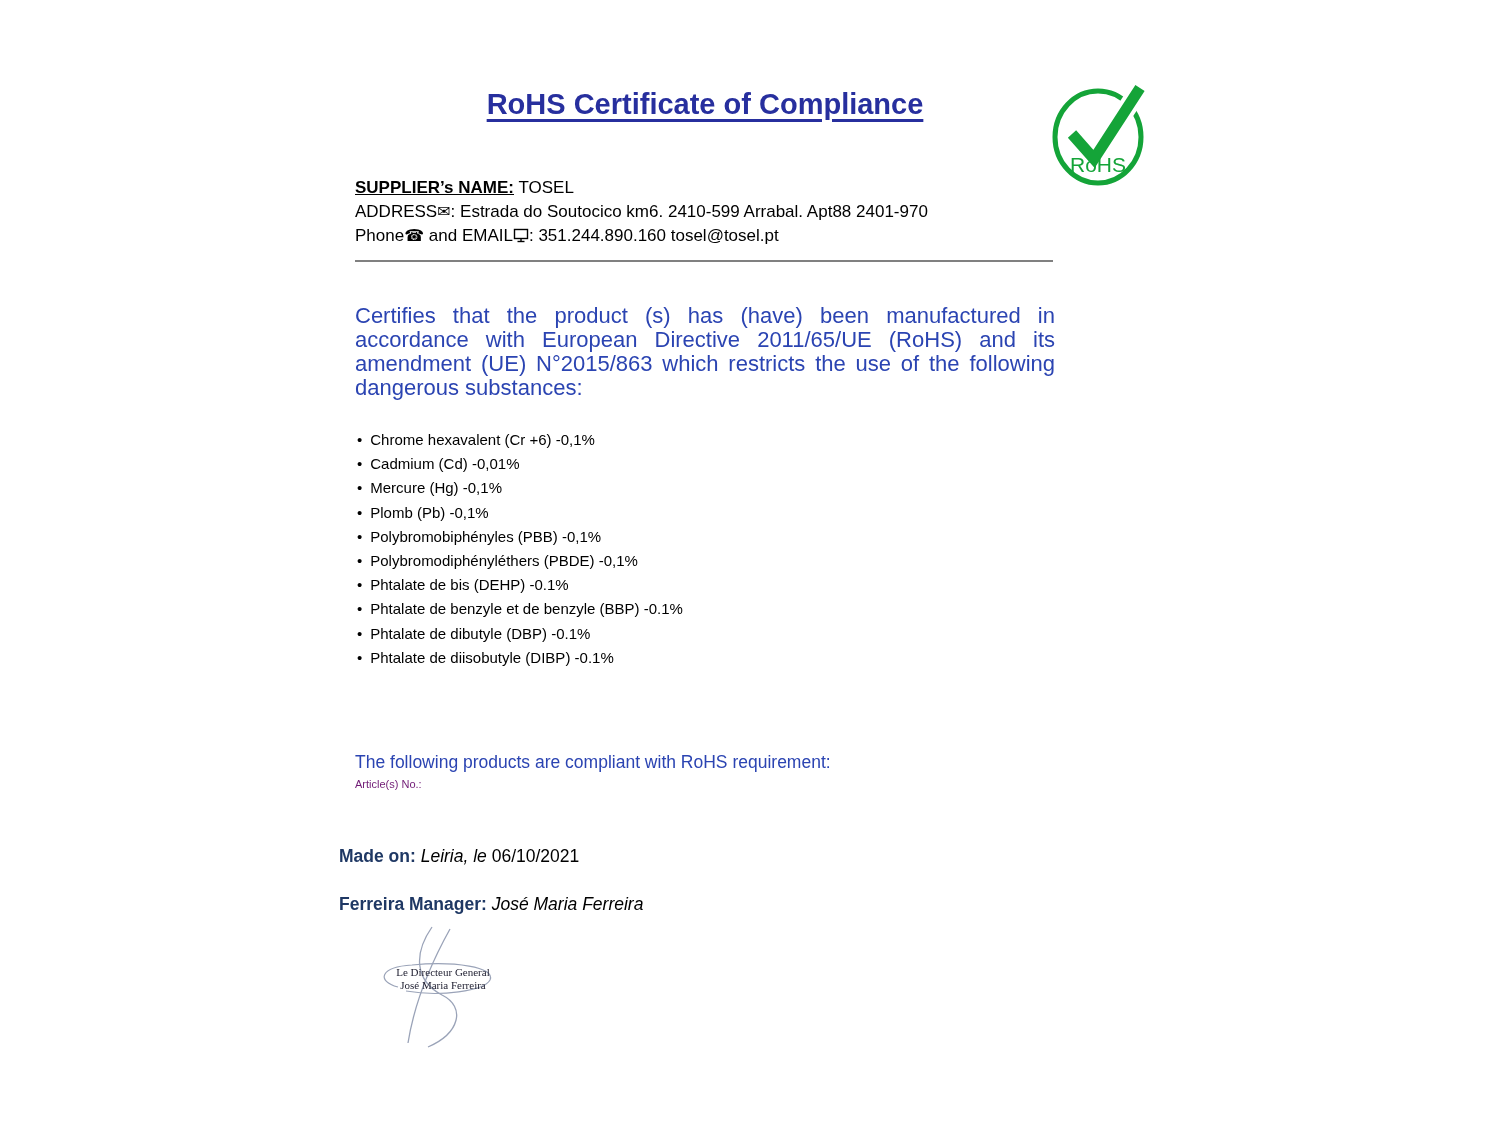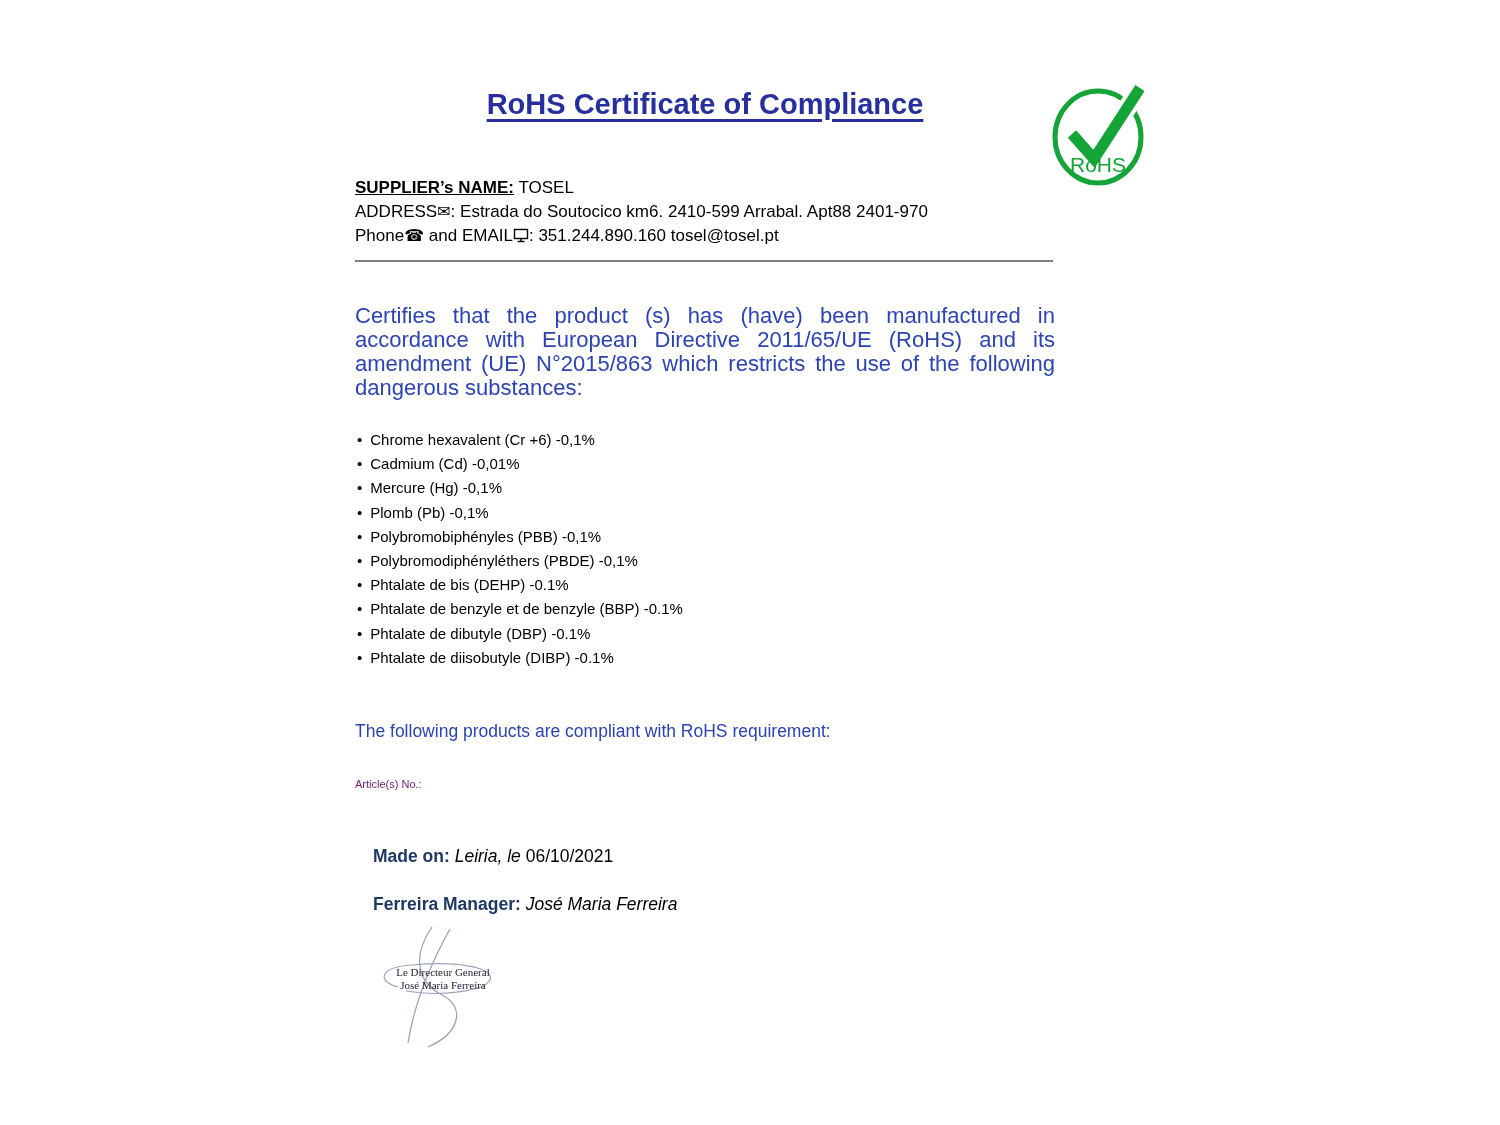--- a/index.html
+++ b/index.html
@@ -58,31 +58,31 @@
     line-height: 24.2px;
   }
   .substances li::before { content: "\2022"; margin-right: 8px; }
   .blue-line {
     position: absolute;
     left: 355px;
     margin: 0;
     font-size: 17.5px;
     color: var(--body_blue);
   }
-  .compliance-line { top: 721px; }
+  .compliance-line { top: 752px; }
   .article-line {
     position: absolute;
     left: 355px; top: 778px;
     margin: 0;
     font-size: 11px;
     color: #701a75;
   }
   .made-line, .tech-line {
     position: absolute;
-    left: 373px;
+    left: 339px;
     margin: 0;
     font-size: 17.5px;
     color: #000;
   }
   .made-line { top: 846px; }
   .tech-line { top: 894px; }
   .navy-bold { color: var(--navy); font-weight: bold; }
   .it { font-style: italic; }
   .signature { position: absolute; left: 358px; top: 925px; }
   .sig-text {

